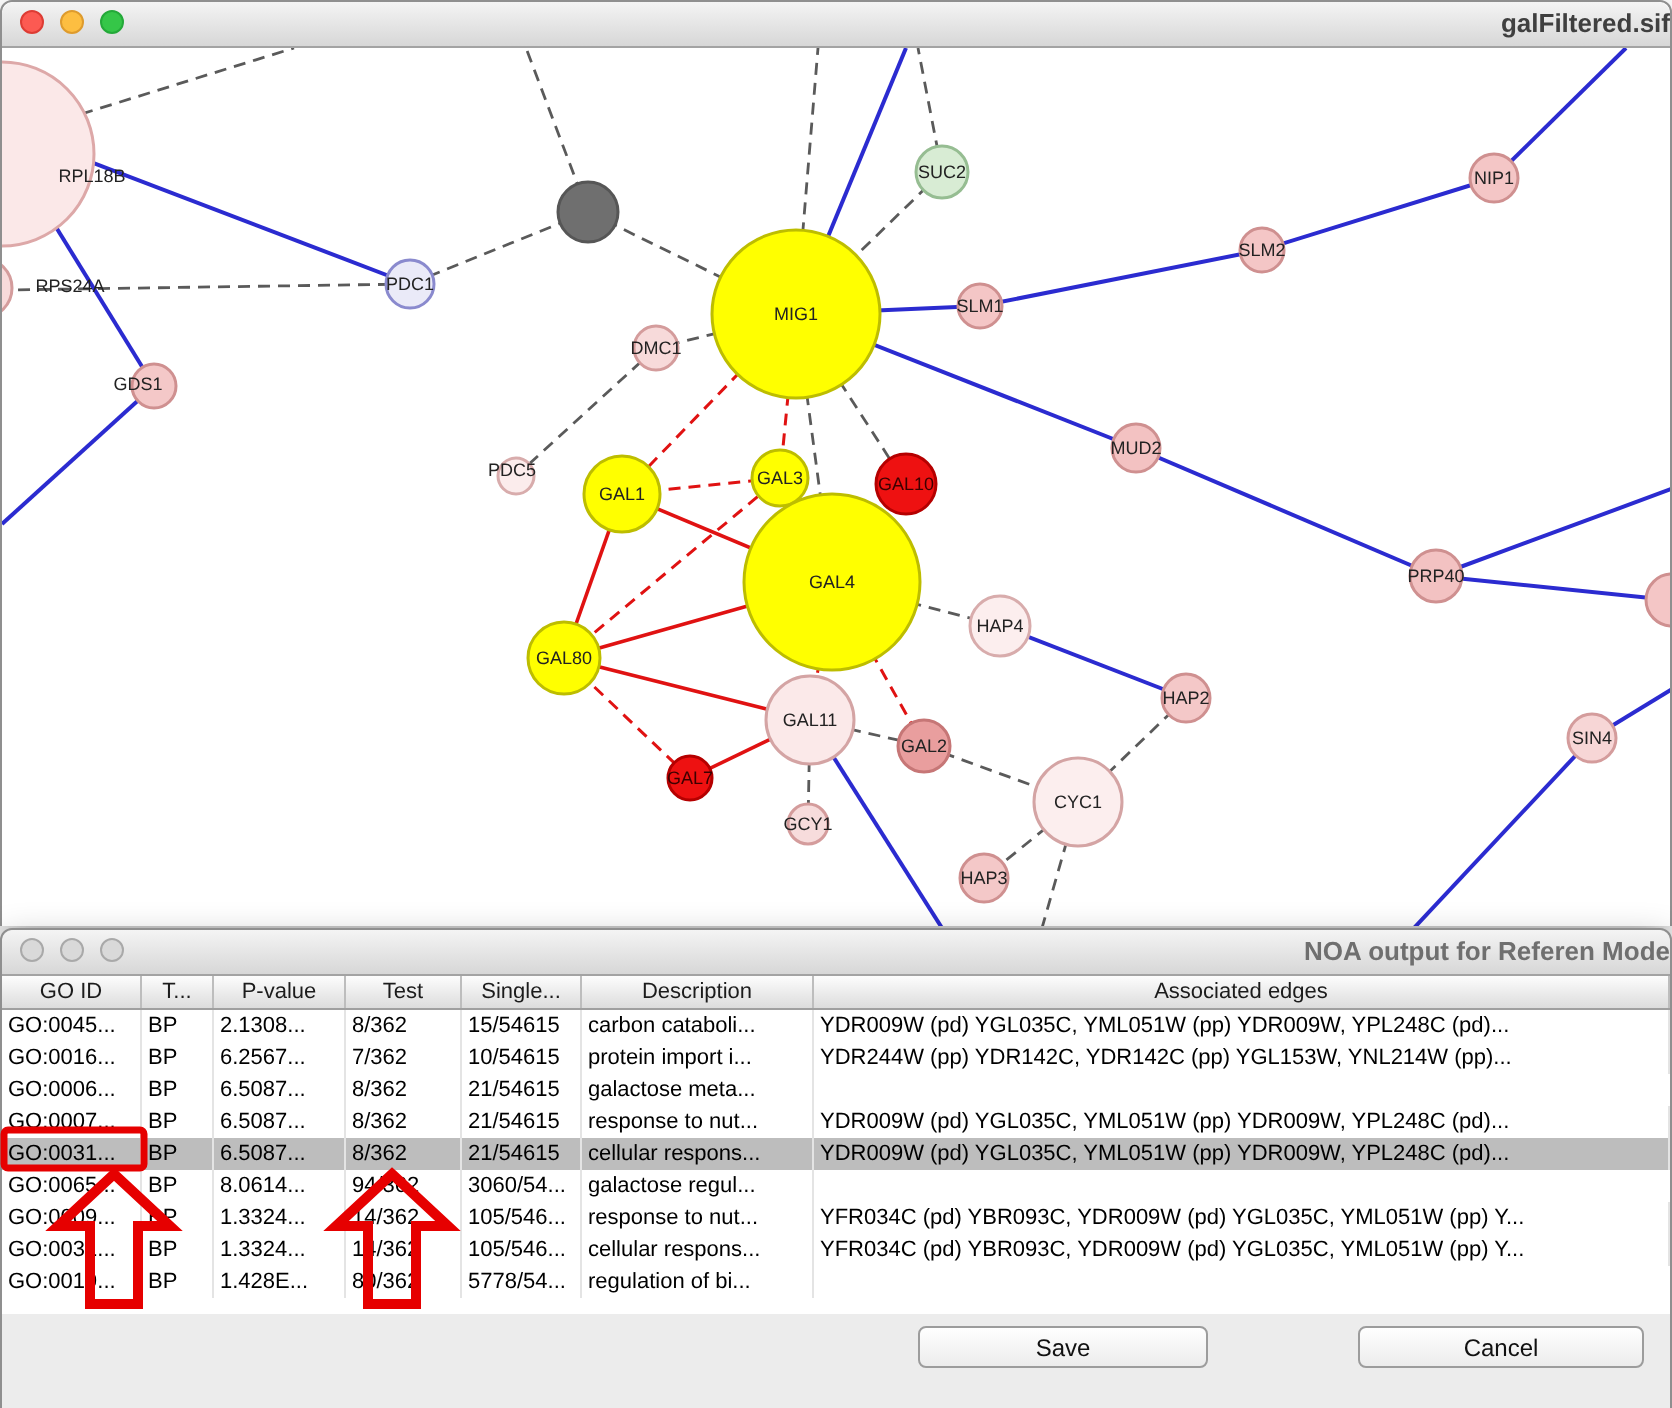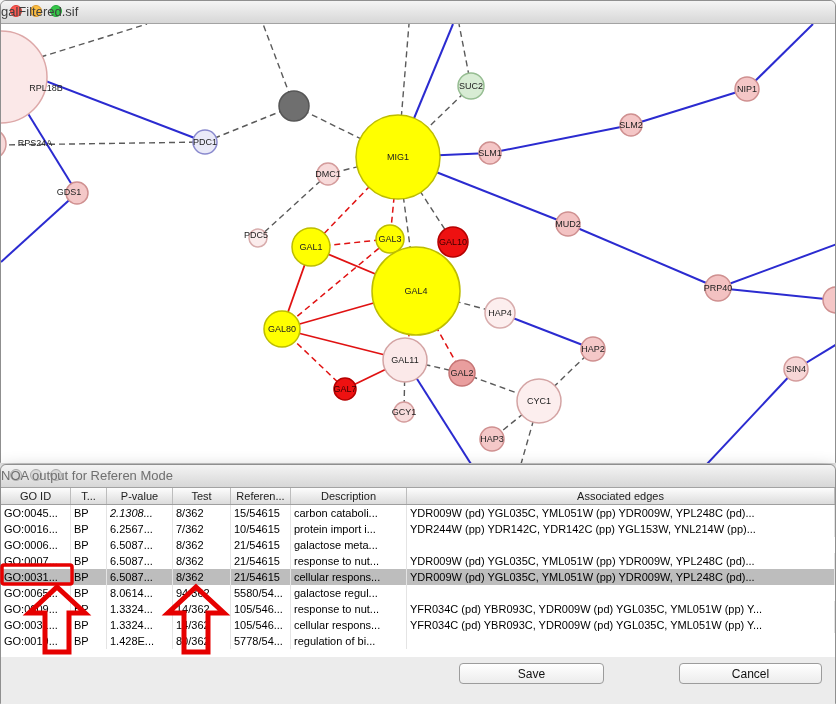--- a/index.html
+++ b/index.html
@@ -5,21 +5,21 @@
   html,body{margin:0;padding:0}
   body{width:836px;height:704px;position:relative;overflow:hidden;background:#fff;
        font-family:"Liberation Sans",sans-serif}
   .window{position:absolute;left:0;width:836px;border-radius:6px 6px 0 0;
           box-shadow:0 6px 18px rgba(0,0,0,.30);box-sizing:border-box;border:1px solid #8f8f8f}
   #win-top{top:0;height:463px;background:#fff}
   #win-bottom{top:464px;height:240px;background:#ececec}
   .titlebar{height:22px;background:linear-gradient(#f4f4f4,#d7d7d7);
             border-bottom:1px solid #a3a3a3;border-radius:6px 6px 0 0;position:relative}
   .titlebar .title{position:absolute;left:0;right:0;top:0;height:22px;line-height:22px;
-                   text-align:left;font-size:13px;font-weight:normal;color:#3f3f3f}
+                   text-align:right;font-size:13px;font-weight:bold;color:#3f3f3f}
   #win-bottom .titlebar .title{color:#6f6f6f}
   .lights{position:absolute;left:9px;top:4px;display:flex;gap:8px}
   .light{width:12px;height:12px;border-radius:50%;display:inline-block;box-sizing:border-box}
   .light.red{background:#fc5a52;border:1px solid #dd3c34}
   .light.yellow{background:#fdbe41;border:1px solid #de9b2d}
   .light.green{background:#35c648;border:1px solid #24a939}
   .light.gray{background:#d9d9d9;border:1px solid #a9a9a9}
   #net-canvas{position:absolute;top:23px;left:0;width:834px;height:439px;background:#fff;overflow:hidden}
   #net{display:block}
   #noa-table{position:absolute;top:23px;left:0;width:834px;height:169px;background:#fff;overflow:hidden}
@@ -169,28 +169,28 @@
       <span class="light gray"></span>
     </div>
     <div class="title">NOA output for Referen Mode</div>
   </div>
   <div id="noa-table">
       <div class="thead">
         <div class="th" style="width: 70px;">GO ID</div>
         <div class="th" style="width: 36px;">T...</div>
         <div class="th" style="width: 66px;">P-value</div>
         <div class="th" style="width: 58px;">Test</div>
-        <div class="th" style="width: 60px;">Referen...</div>
+        <div class="th" style="width: 60px;">Single...</div>
         <div class="th" style="width: 116px;">Description</div>
         <div class="th" style="width: 428px;">Associated edges</div>
       </div>
       <div class="tr">
         <div class="td" style="width: 70px;">GO:0045...</div>
         <div class="td" style="width: 36px;">BP</div>
-        <div class="td" style="width: 66px; font-style: italic;">2.1308...</div>
+        <div class="td" style="width: 66px;">2.1308...</div>
         <div class="td" style="width: 58px;">8/362</div>
         <div class="td" style="width: 60px;">15/54615</div>
         <div class="td" style="width: 116px;">carbon cataboli...</div>
         <div class="td" style="width: 428px;">YDR009W (pd) YGL035C, YML051W (pp) YDR009W, YPL248C (pd)...</div>
       </div>
       <div class="tr">
         <div class="td" style="width: 70px;">GO:0016...</div>
         <div class="td" style="width: 36px;">BP</div>
         <div class="td" style="width: 66px;">6.2567...</div>
         <div class="td" style="width: 58px;">7/362</div>
@@ -222,21 +222,21 @@
         <div class="td" style="width: 58px;">8/362</div>
         <div class="td" style="width: 60px;">21/54615</div>
         <div class="td" style="width: 116px;">cellular respons...</div>
         <div class="td" style="width: 428px;">YDR009W (pd) YGL035C, YML051W (pp) YDR009W, YPL248C (pd)...</div>
       </div>
       <div class="tr">
         <div class="td" style="width: 70px;">GO:0065...</div>
         <div class="td" style="width: 36px;">BP</div>
         <div class="td" style="width: 66px;">8.0614...</div>
         <div class="td" style="width: 58px;">94/362</div>
-        <div class="td" style="width: 60px;">5580/54...</div>
+        <div class="td" style="width: 60px;">3060/54...</div>
         <div class="td" style="width: 116px;">galactose regul...</div>
       </div>
       <div class="tr">
         <div class="td" style="width: 70px;">GO:0009...</div>
         <div class="td" style="width: 36px;">BP</div>
         <div class="td" style="width: 66px;">1.3324...</div>
         <div class="td" style="width: 58px;">14/362</div>
         <div class="td" style="width: 60px;">105/546...</div>
         <div class="td" style="width: 116px;">response to nut...</div>
         <div class="td" style="width: 428px;">YFR034C (pd) YBR093C, YDR009W (pd) YGL035C, YML051W (pp) Y...</div>

